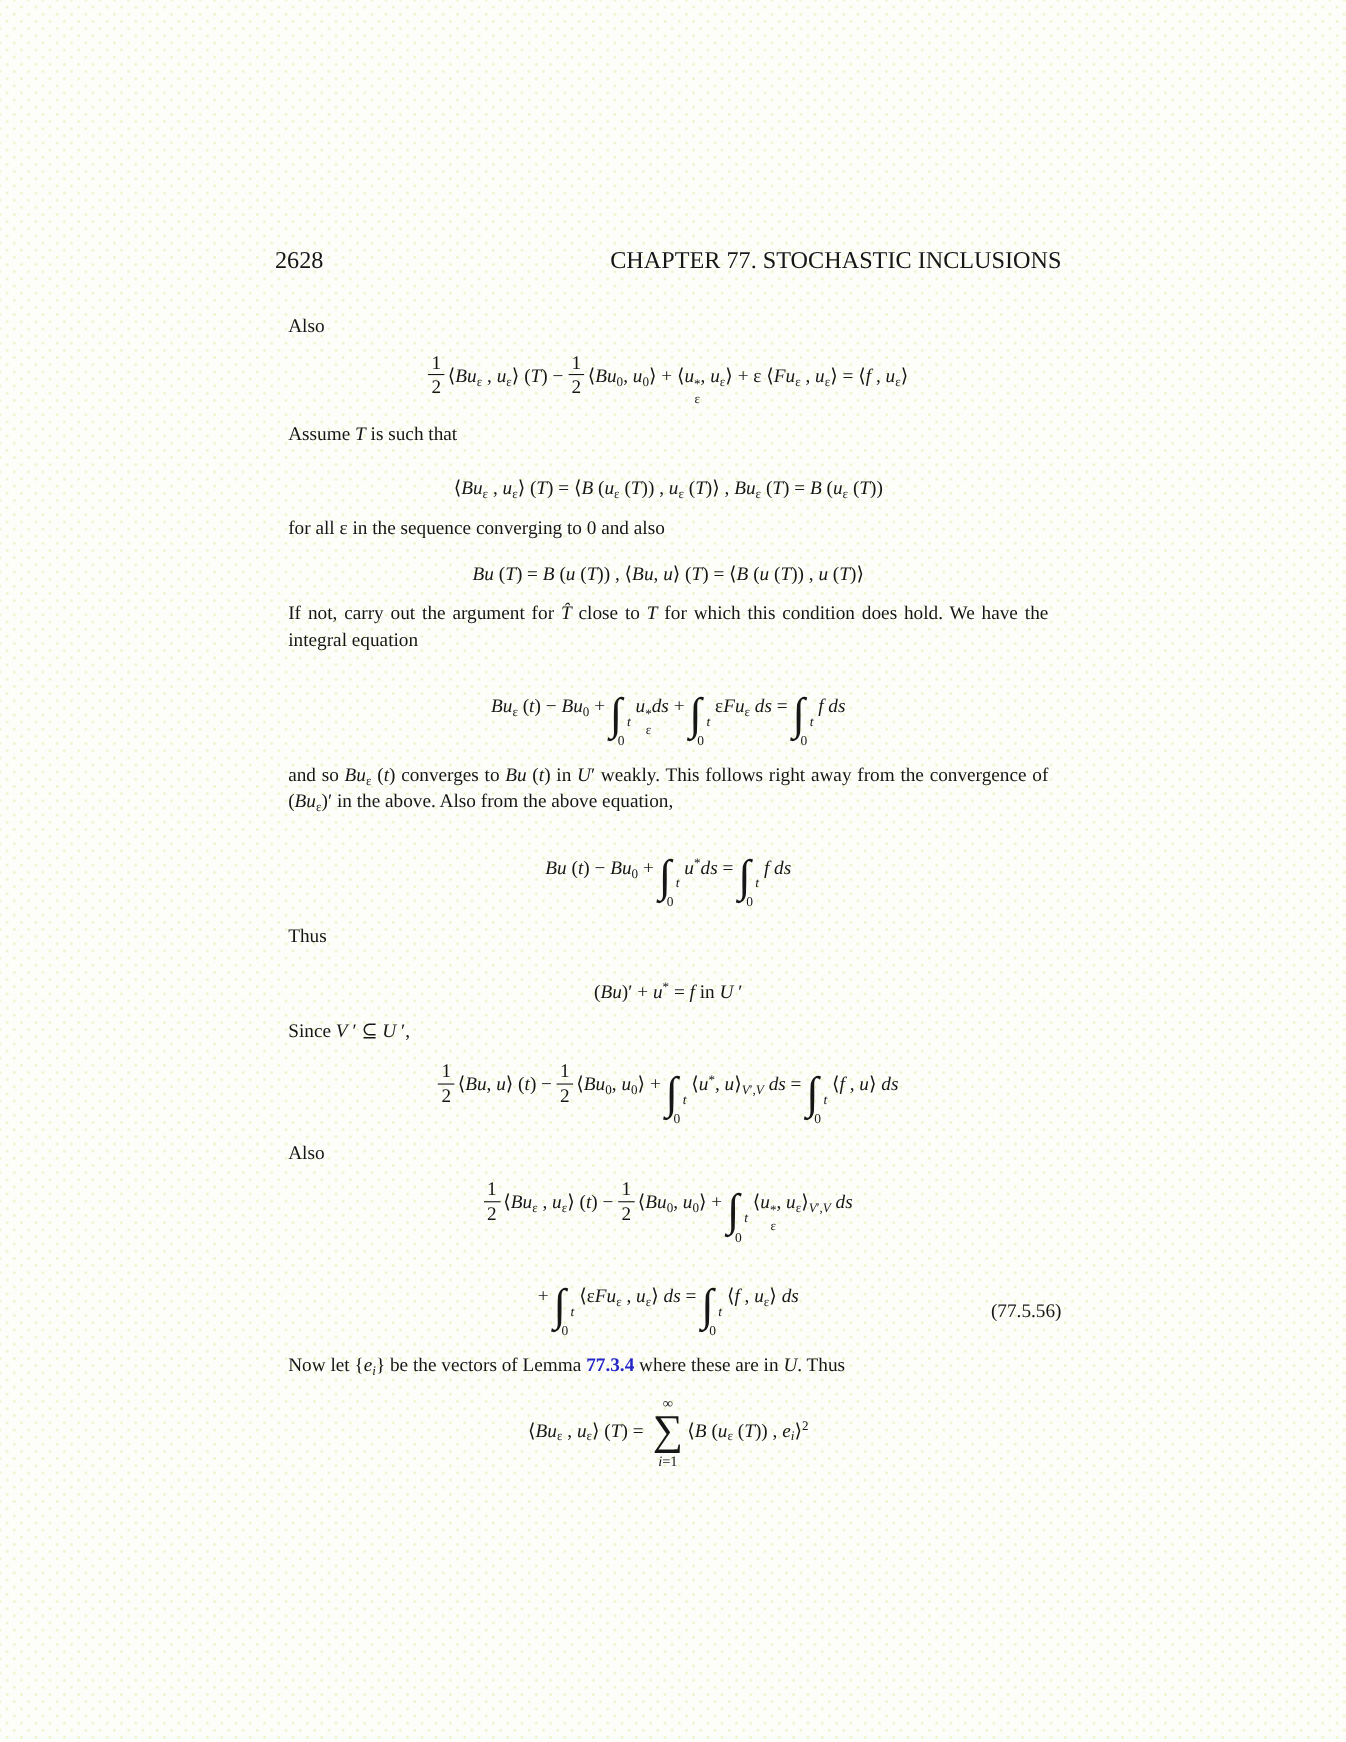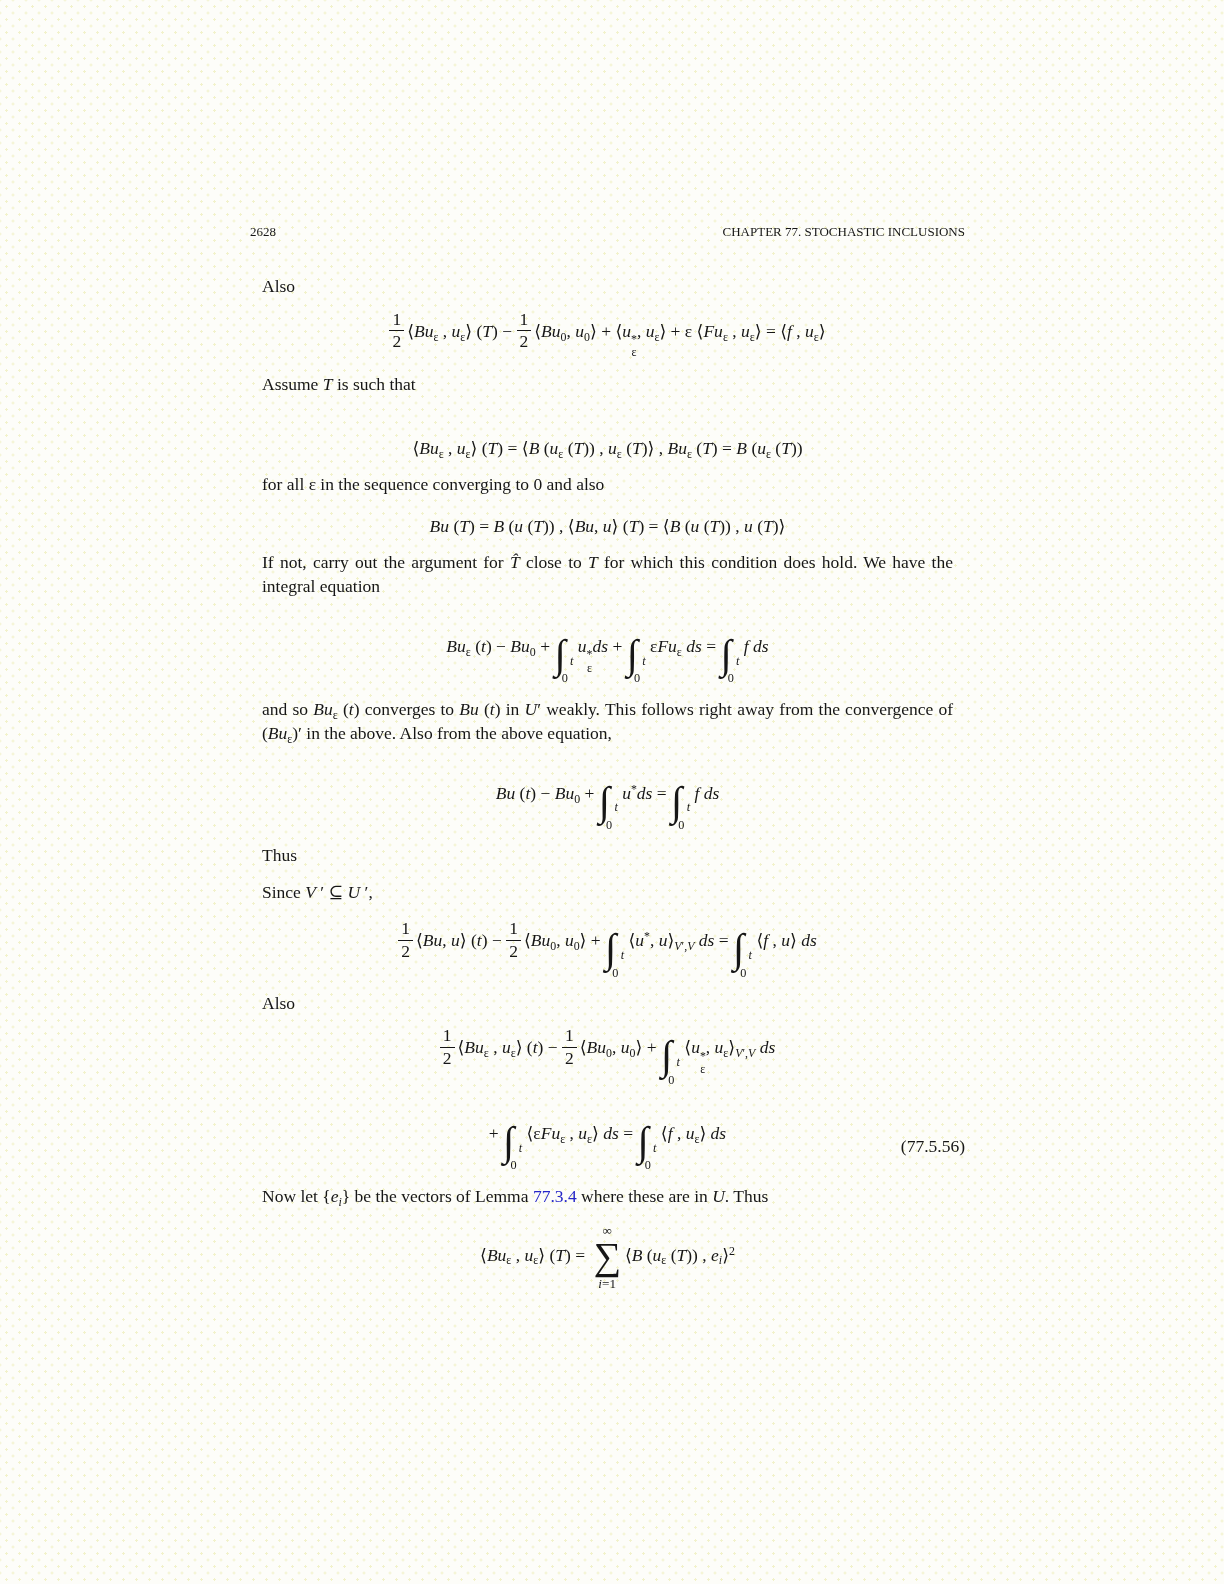--- a/index.html
+++ b/index.html
@@ -12,57 +12,57 @@
     background-color:#fdfdf9;
     background-image:
       radial-gradient(circle, #f2f2cb 1px, rgba(255,255,255,0) 1.4px),
       radial-gradient(circle, #f2f2cb 1px, rgba(255,255,255,0) 1.4px);
     background-size:13px 13px;
     background-position:0 0, 6.5px 6.5px;
   }
   .page { width:1224px; min-height:1584px; padding:224px 259px 40px 250px; }
   .pagehead {
     display:flex; justify-content:space-between; align-items:baseline;
-    font-size:13px; margin-bottom:34px;
+    font-size:22px; margin-bottom:34px;
   }
   p.txt {
     margin:12px; font-size:17.5px; line-height:1.4;
     text-align:justify;
   }
   p.txt i, .eq i { font-style:italic; }
   .eq {
     margin:0; font-size:17.5px; text-align:center; position:relative;
     line-height:1.25;
   }
   .eqtag { position:absolute; right:0; top:50%; transform:translateY(-50%); font-style:normal; }
   
   .g0{margin-top:0}.g4{margin-top:4px}.g6{margin-top:6px}.g8{margin-top:8px}
   .g14{margin-top:14px}.g16{margin-top:16px}.g20{margin-top:37px}
-  .g24{margin-top:20px}.g26{margin-top:41px}.g28{margin-top:28px}
+  .g24{margin-top:20px}.g26{margin-top:26px}.g28{margin-top:28px}
   
   sub { font-size:68%; vertical-align:-0.3em; line-height:0; }
   sup { font-size:68%; vertical-align:0.5em; line-height:0; }
   .fr { display:inline-block; vertical-align:-0.58em; text-align:center; margin:0 3px 0 0; line-height:1; }
   .fr .n { display:block; border-bottom:1.2px solid var(--ink); padding:0 3px 2px; }
   .fr .d { display:block; padding:2px 3px 0; }
   .int { font-size:2.35em; font-style:normal; line-height:0.9; vertical-align:-0.38em; }
   .il { display:inline-flex; flex-direction:column; justify-content:space-between;
         height:2.45em; vertical-align:-1em; font-size:0.7em; line-height:1;
         margin-left:-4px; margin-right:3px; }
   .il .t { font-style:italic; padding-left:7px; }
   .il .b { font-style:normal; padding-right:7px; }
   .ss { display:inline-flex; flex-direction:column; font-size:0.68em; line-height:1.15;
         vertical-align:-0.5em; }
   .sum { display:inline-flex; flex-direction:column; align-items:center;
          vertical-align:middle; line-height:1; margin:0 4px; }
   .sum .so { font-size:0.75em; margin-bottom:1px; }
   .sum .sg { font-size:2.2em; line-height:0.95; }
   .sum .su { font-size:0.75em; margin-top:2px; }
   .scr { font-style:italic; }
-  .ref { color:var(--link); text-decoration:none; cursor:pointer; }
+  .ref { color:var(--link); text-decoration:none; cursor:pointer;font-weight:bold; }
 </style>
 </head>
 <body>
 
 <div class="page">
 
   <div class="pagehead">
     <span>2628</span>
     <span>CHAPTER 77.  STOCHASTIC INCLUSIONS</span>
   </div>
@@ -97,20 +97,21 @@
   <p class="txt g20">and so <i>Bu</i><sub>ε</sub> (<i>t</i>) converges to <i>Bu</i> (<i>t</i>) in <i>U</i>′ weakly. This follows right away from the convergence of (<i>Bu</i><sub>ε</sub>)′ in the above. Also from the above equation,</p>
   <div class="eq g20"><i>Bu</i> (<i>t</i>) − <i>Bu</i><sub>0</sub> + <span class="int">∫</span><span class="il">
         <span class="t">t</span>
         <span class="b">0</span>
       </span><i>u</i><sup>*</sup><i>ds</i> = <span class="int">∫</span><span class="il">
         <span class="t">t</span>
         <span class="b">0</span>
       </span><i>f ds</i></div>
 
   <p class="txt g20">Thus</p>
+  <div class="eq g28">(<i>Bu</i>)′ + <i>u</i><sup>*</sup> = <i>f</i> in <i class="scr">U</i> ′</div>
 
   <p class="txt g20">Since <i class="scr">V</i> ′ ⊆ <i class="scr">U</i> ′,</p>
   <div class="eq g16"><span class="fr"><span class="n">1</span><span class="d">2</span></span>⟨<i>Bu</i>, <i>u</i>⟩ (<i>t</i>) − <span class="fr"><span class="n">1</span><span class="d">2</span></span>⟨<i>Bu</i><sub>0</sub>, <i>u</i><sub>0</sub>⟩ + <span class="int">∫</span><span class="il">
         <span class="t">t</span>
         <span class="b">0</span>
       </span>⟨<i>u</i><sup>*</sup>, <i>u</i>⟩<sub><i>V</i>′,<i>V</i></sub> <i>ds</i> = <span class="int">∫</span><span class="il">
         <span class="t">t</span>
         <span class="b">0</span>
       </span>⟨<i>f</i> , <i>u</i>⟩ <i>ds</i></div>
 

